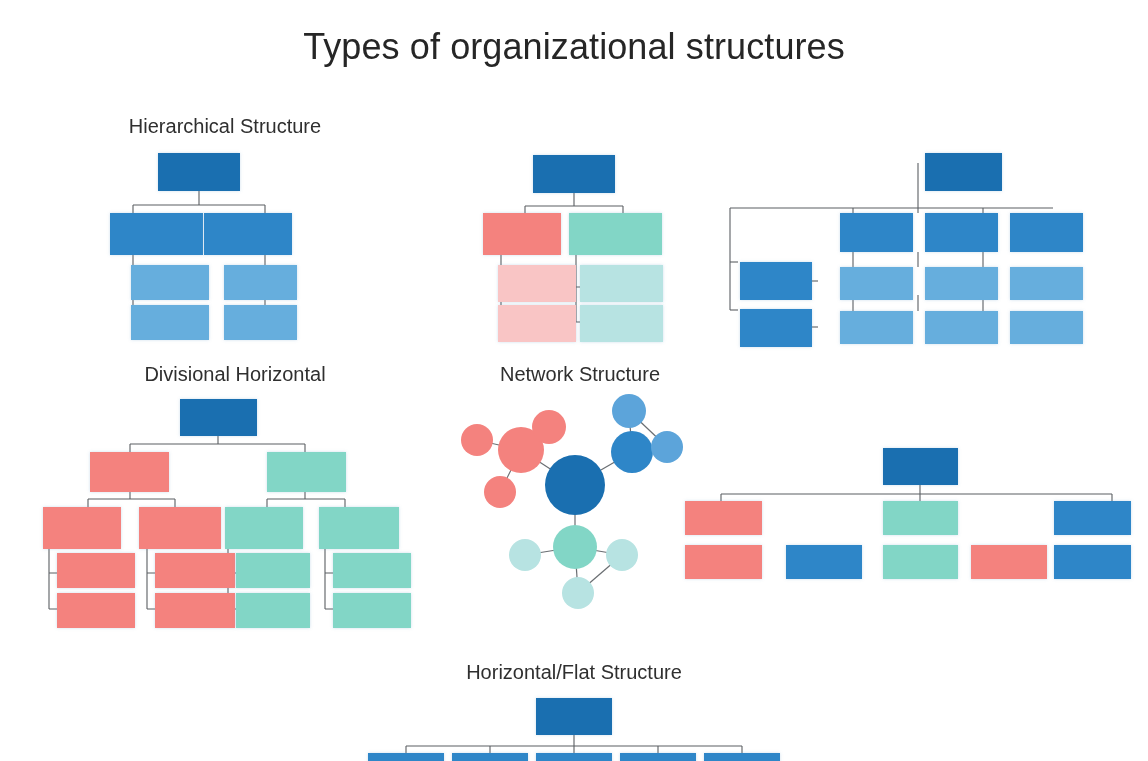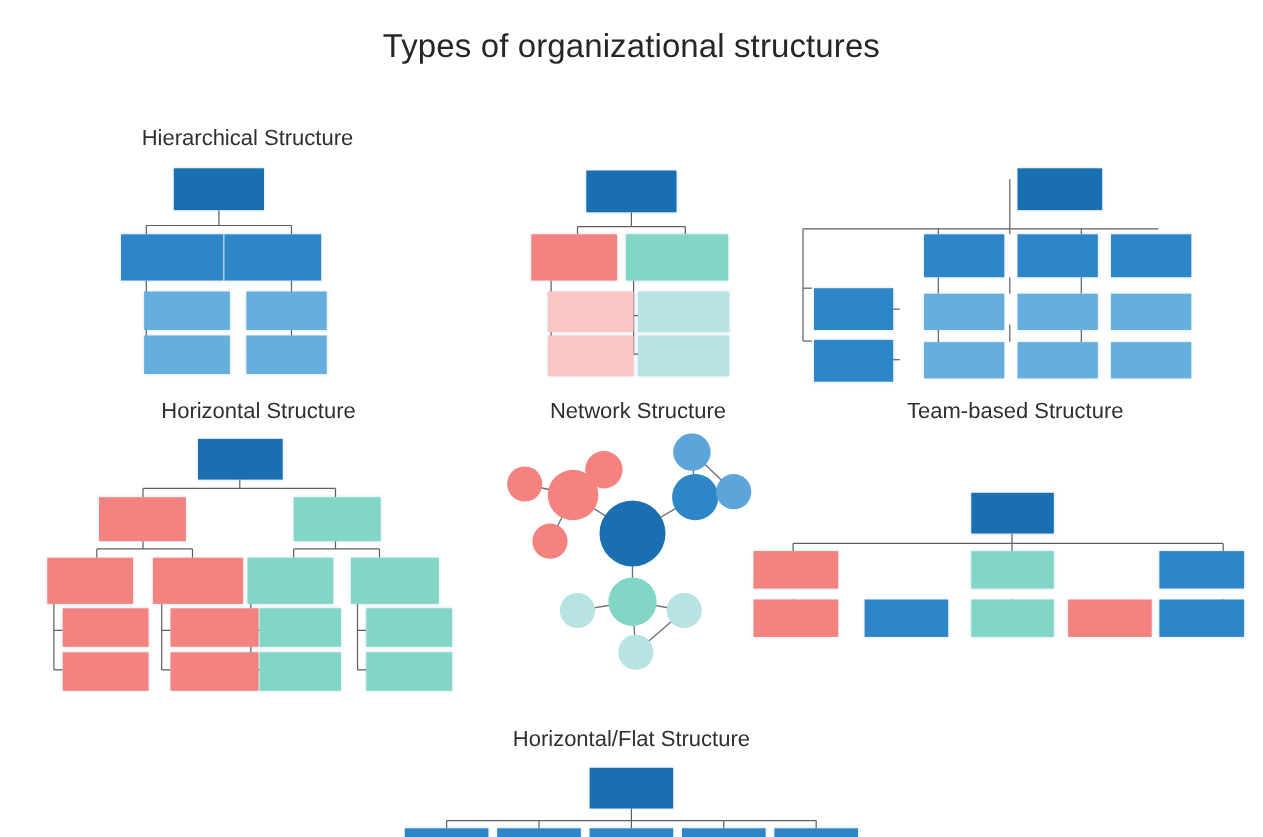--- a/index.html
+++ b/index.html
@@ -20,21 +20,21 @@
     width: 1148px;
     height: 761px;
     background: #ffffff;
   }
   .main-title {
     position: absolute;
     left: 0;
     top: 26px;
     width: 1148px;
     text-align: center;
-    font-size: 30px;
+    font-size: 36px;
     font-weight: 400;
     color: #262626;
     letter-spacing: 0.1px;
   }
   .panel {
     position: absolute;
   }
   .panel-title {
     position: absolute;
     top: 0;
@@ -159,21 +159,21 @@
     <div class="box" style="left:105px; top:152px; width:73px; height:33px; background:#66aedd;"></div>
     <div class="box" style="left:190px; top:152px; width:73px; height:33px; background:#66aedd;"></div>
     <div class="box" style="left:275px; top:152px; width:73px; height:33px; background:#66aedd;"></div>
 
     <div class="box" style="left:105px; top:196px; width:73px; height:33px; background:#66aedd;"></div>
     <div class="box" style="left:190px; top:196px; width:73px; height:33px; background:#66aedd;"></div>
     <div class="box" style="left:275px; top:196px; width:73px; height:33px; background:#66aedd;"></div>
   </div>
 
   <div class="panel" style="left:35px; top:363px; width:400px; height:250px;">
-    <div class="panel-title">Horizontal Structure</div>
+    <div class="panel-title">Divisional Horizontal</div>
 
     <svg class="svg-lines" width="400" height="250">
 
       <path class="conn" d="M183,73 L183,81 M95,81 L270,81 M95,81 L95,89 M270,81 L270,89"></path>
 
       <path class="conn" d="M95,129 L95,136 M53,136 L140,136 M53,136 L53,144 M140,136 L140,144"></path>
 
       <path class="conn" d="M270,129 L270,136 M232,136 L310,136 M232,136 L232,144 M310,136 L310,144"></path>
 
       <path class="conn" d="M14,186 L14,246 M14,210 L22,210 M14,246 L22,246"></path>
@@ -236,21 +236,20 @@
     <div class="node" style="left:172px; top:31px; width:34px; height:34px; background:#5ca4da;"></div>
     <div class="node" style="left:211px; top:68px; width:32px; height:32px; background:#5ca4da;"></div>
 
     <div class="node" style="left:113px; top:162px; width:44px; height:44px; background:#82d6c6;"></div>
     <div class="node" style="left:69px; top:176px; width:32px; height:32px; background:#b7e3e2;"></div>
     <div class="node" style="left:166px; top:176px; width:32px; height:32px; background:#b7e3e2;"></div>
     <div class="node" style="left:122px; top:214px; width:32px; height:32px; background:#b7e3e2;"></div>
   </div>
 
   <div class="panel" style="left:703px; top:363px; width:440px; height:215px;">
-    <div class="panel-title">Team-based Structure</div>
 
     <svg class="svg-lines" width="440" height="215">
       <path class="conn" d="M217,122 L217,131 M18,131 L409,131 M18,131 L18,138 M217,131 L217,138 M409,131 L409,138"></path>
       <path class="conn" d="M18,182 L18,196"></path>
       <path class="conn" d="M217,182 L217,196"></path>
       <path class="conn" d="M409,182 L409,196"></path>
     </svg>
 
     <div class="box" style="left:180px; top:85px; width:75px; height:37px; background:#1a6fb0;"></div>
 

